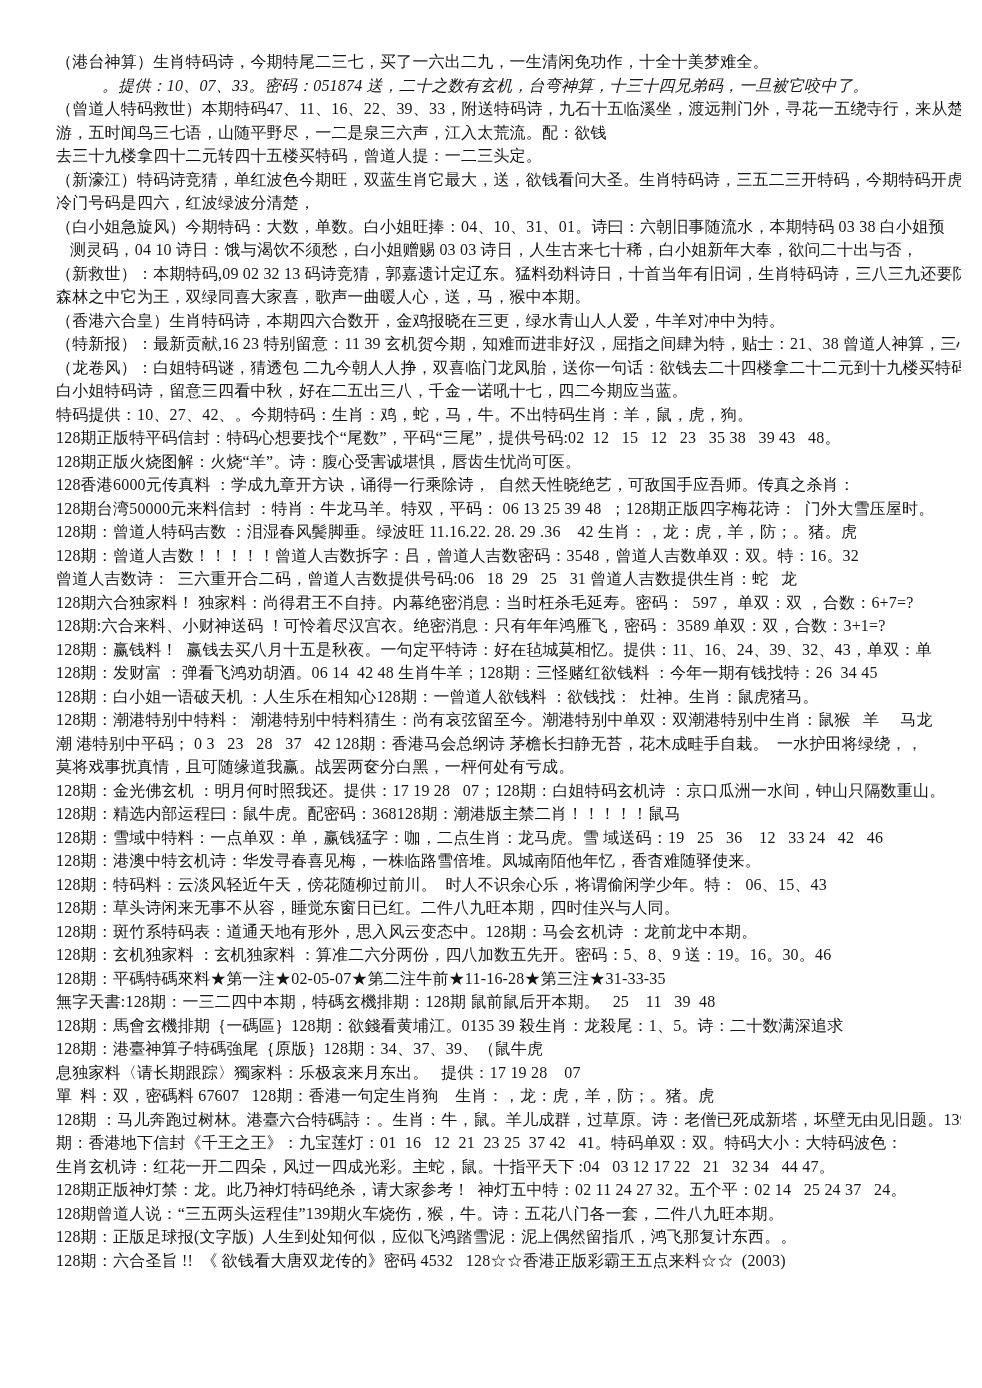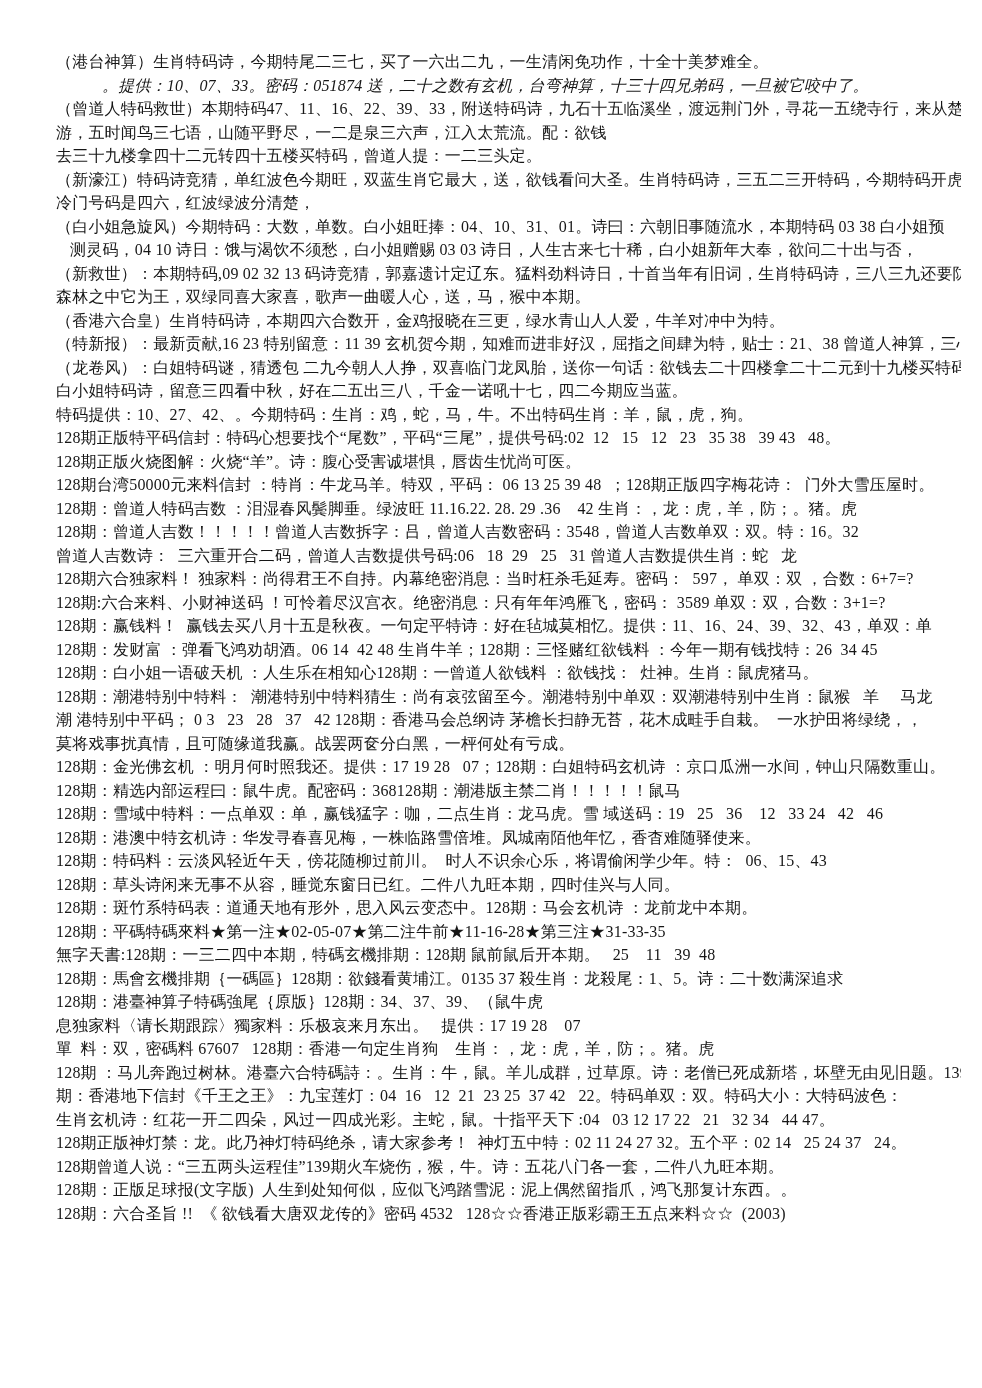--- a/index.html
+++ b/index.html
@@ -48,45 +48,47 @@
   <div class="line indent-sm">测灵码，04 10 诗日：饿与渴饮不须愁，白小姐赠赐 03 03 诗日，人生古来七十稀，白小姐新年大奉，欲问二十出与否，</div>
   <div class="line">（新救世）：本期特码,09 02 32 13 码诗竞猜，郭嘉遗计定辽东。猛料劲料诗日，十首当年有旧词，生肖特码诗，三八三九还要防，</div>
   <div class="line">森林之中它为王，双绿同喜大家喜，歌声一曲暖人心，送，马，猴中本期。</div>
   <div class="line">（香港六合皇）生肖特码诗，本期四六合数开，金鸡报晓在三更，绿水青山人人爱，牛羊对冲中为特。</div>
   <div class="line">（特新报）：最新贡献,16 23 特别留意：11 39 玄机贺今期，知难而进非好汉，屈指之间肆为特，贴士：21、38 曾道人神算，三心</div>
   <div class="line">（龙卷风）：白姐特码谜，猜透包 二九今朝人人挣，双喜临门龙凤胎，送你一句话：欲钱去二十四楼拿二十二元到十九楼买特码。</div>
   <div class="line">白小姐特码诗，留意三四看中秋，好在二五出三八，千金一诺吼十七，四二今期应当蓝。</div>
   <div class="line">特码提供：10、27、42、。今期特码：生肖：鸡，蛇，马，牛。不出特码生肖：羊，鼠，虎，狗。</div>
   <div class="line">128期正版特平码信封：特码心想要找个“尾数”，平码“三尾”，提供号码:02  12   15   12   23   35 38   39 43   48。</div>
   <div class="line">128期正版火烧图解：火烧“羊”。诗：腹心受害诚堪惧，唇齿生忧尚可医。</div>
+  <div class="line">128香港6000元传真料 ：学成九章开方诀，诵得一行乘除诗，  自然天性晓绝艺，可敌国手应吾师。传真之杀肖：</div>
   <div class="line">128期台湾50000元来料信封 ：特肖：牛龙马羊。特双，平码： 06 13 25 39 48  ；128期正版四字梅花诗：  门外大雪压屋时。</div>
   <div class="line">128期：曾道人特码吉数 ：泪湿春风鬓脚垂。绿波旺 11.16.22. 28. 29 .36    42 生肖：，龙：虎，羊，防；。猪。虎</div>
   <div class="line">128期：曾道人吉数！！！！！曾道人吉数拆字：吕，曾道人吉数密码：3548，曾道人吉数单双：双。特：16。32</div>
   <div class="line">曾道人吉数诗：  三六重开合二码，曾道人吉数提供号码:06   18  29   25   31 曾道人吉数提供生肖：蛇   龙</div>
   <div class="line">128期六合独家料！ 独家料：尚得君王不自持。内幕绝密消息：当时枉杀毛延寿。密码：  597， 单双：双 ，合数：6+7=?</div>
   <div class="line">128期:六合来料、小财神送码 ！可怜着尽汉宫衣。绝密消息：只有年年鸿雁飞，密码： 3589 单双：双，合数：3+1=?</div>
   <div class="line">128期：赢钱料！  赢钱去买八月十五是秋夜。一句定平特诗：好在毡城莫相忆。提供：11、16、24、39、32、43，单双：单</div>
   <div class="line">128期：发财富 ：弹看飞鸿劝胡酒。06 14  42 48 生肖牛羊；128期：三怪赌红欲钱料 ：今年一期有钱找特：26  34 45</div>
   <div class="line">128期：白小姐一语破天机 ：人生乐在相知心128期：一曾道人欲钱料 ：欲钱找：  灶神。生肖：鼠虎猪马。</div>
   <div class="line">128期：潮港特别中特料：  潮港特别中特料猜生：尚有哀弦留至今。潮港特别中单双：双潮港特别中生肖：鼠猴   羊     马龙</div>
   <div class="line">潮 港特别中平码； 0 3   23   28   37   42 128期：香港马会总纲诗 茅檐长扫静无苔，花木成畦手自栽。  一水护田将绿绕，，</div>
   <div class="line">莫将戏事扰真情，且可随缘道我赢。战罢两奁分白黑，一枰何处有亏成。</div>
   <div class="line">128期：金光佛玄机 ：明月何时照我还。提供：17 19 28   07；128期：白姐特码玄机诗 ：京口瓜洲一水间，钟山只隔数重山。</div>
   <div class="line">128期：精选内部运程曰：鼠牛虎。配密码：368128期：潮港版主禁二肖！！！！！鼠马</div>
   <div class="line">128期：雪域中特料：一点单双：单，赢钱猛字：咖，二点生肖：龙马虎。雪 域送码：19   25   36    12   33 24   42   46</div>
   <div class="line">128期：港澳中特玄机诗：华发寻春喜见梅，一株临路雪倍堆。凤城南陌他年忆，香杳难随驿使来。</div>
   <div class="line">128期：特码料：云淡风轻近午天，傍花随柳过前川。  时人不识余心乐，将谓偷闲学少年。特：  06、15、43</div>
   <div class="line">128期：草头诗闲来无事不从容，睡觉东窗日已红。二件八九旺本期，四时佳兴与人同。</div>
   <div class="line">128期：斑竹系特码表：道通天地有形外，思入风云变态中。128期：马会玄机诗 ：龙前龙中本期。</div>
+  <div class="line">128期：玄机独家料 ：玄机独家料 ：算准二六分两份，四八加数五先开。密码：5、8、9 送：19。16。30。46</div>
   <div class="line">128期：平碼特碼來料★第一注★02-05-07★第二注牛前★11-16-28★第三注★31-33-35</div>
   <div class="line">無字天書:128期：一三二四中本期，特碼玄機排期：128期 鼠前鼠后开本期。   25    11   39  48</div>
-  <div class="line">128期：馬會玄機排期｛一碼區｝128期：欲錢看黄埔江。0135 37 殺生肖：龙殺尾：1、5。诗：二十数满深追求</div>
+  <div class="line">128期：馬會玄機排期｛一碼區｝128期：欲錢看黄埔江。0135 39 殺生肖：龙殺尾：1、5。诗：二十数满深追求</div>
   <div class="line">128期：港臺神算子特碼強尾｛原版｝128期：34、37、39、（鼠牛虎</div>
   <div class="line">息独家料〈请长期跟踪〉獨家料：乐极哀来月东出。   提供：17 19 28    07</div>
   <div class="line">單  料：双，密碼料 67607   128期：香港一句定生肖狗    生肖：，龙：虎，羊，防；。猪。虎</div>
   <div class="line">128期 ：马儿奔跑过树林。港臺六合特碼詩：。生肖：牛，鼠。羊儿成群，过草原。诗：老僧已死成新塔，坏壁无由见旧题。139</div>
-  <div class="line">期：香港地下信封《千王之王》：九宝莲灯：04  16   12  21  23 25  37 42   22。特码单双：双。特码大小：大特码波色：</div>
+  <div class="line">期：香港地下信封《千王之王》：九宝莲灯：01  16   12  21  23 25  37 42   41。特码单双：双。特码大小：大特码波色：</div>
   <div class="line">生肖玄机诗：红花一开二四朵，风过一四成光彩。主蛇，鼠。十指平天下 :04   03 12 17 22   21   32 34   44 47。</div>
   <div class="line">128期正版神灯禁：龙。此乃神灯特码绝杀，请大家参考！  神灯五中特：02 11 24 27 32。五个平：02 14   25 24 37   24。</div>
   <div class="line">128期曾道人说：“三五两头运程佳”139期火车烧伤，猴，牛。诗：五花八门各一套，二件八九旺本期。</div>
   <div class="line">128期：正版足球报(文字版)  人生到处知何似，应似飞鸿踏雪泥：泥上偶然留指爪，鸿飞那复计东西。。</div>
   <div class="line">128期：六合圣旨 !!  《 欲钱看大唐双龙传的》密码 4532   128☆☆香港正版彩霸王五点来料☆☆  (2003)</div>
 </div>
 
 </body></html>

